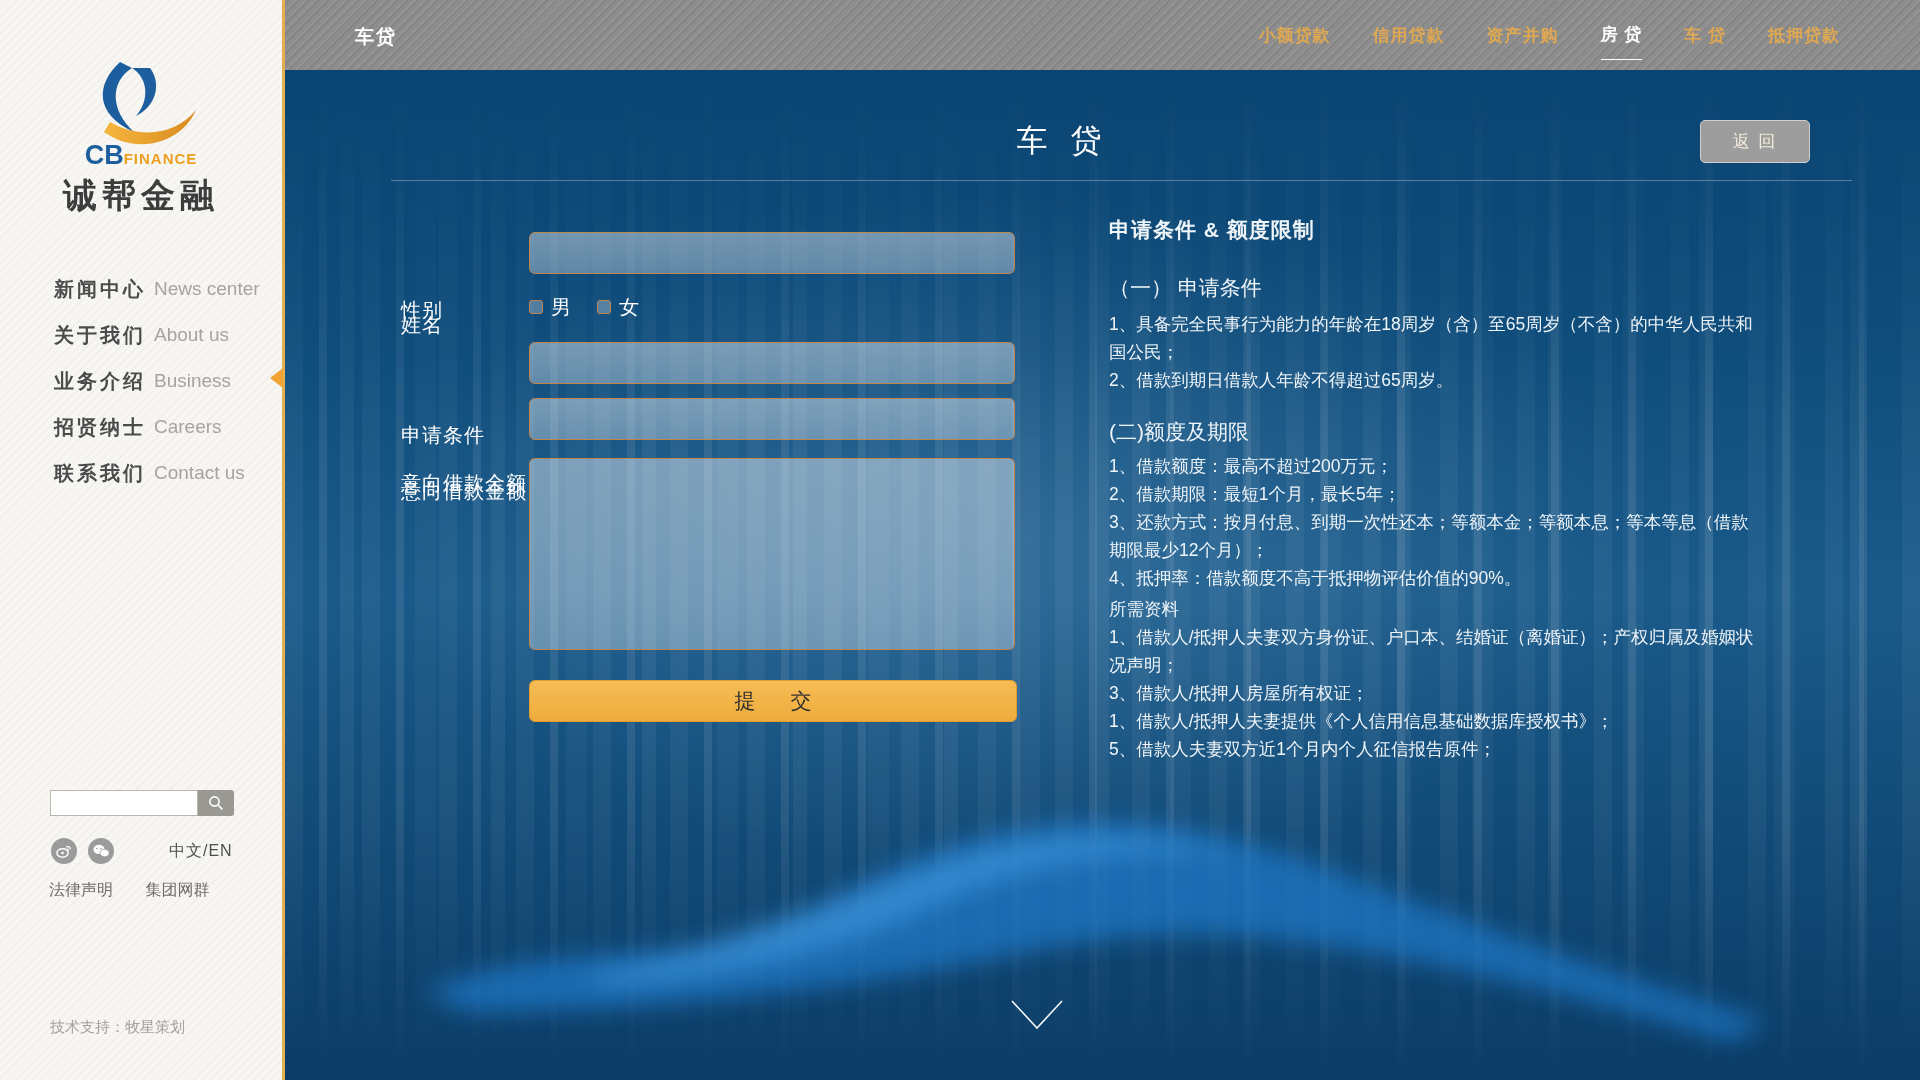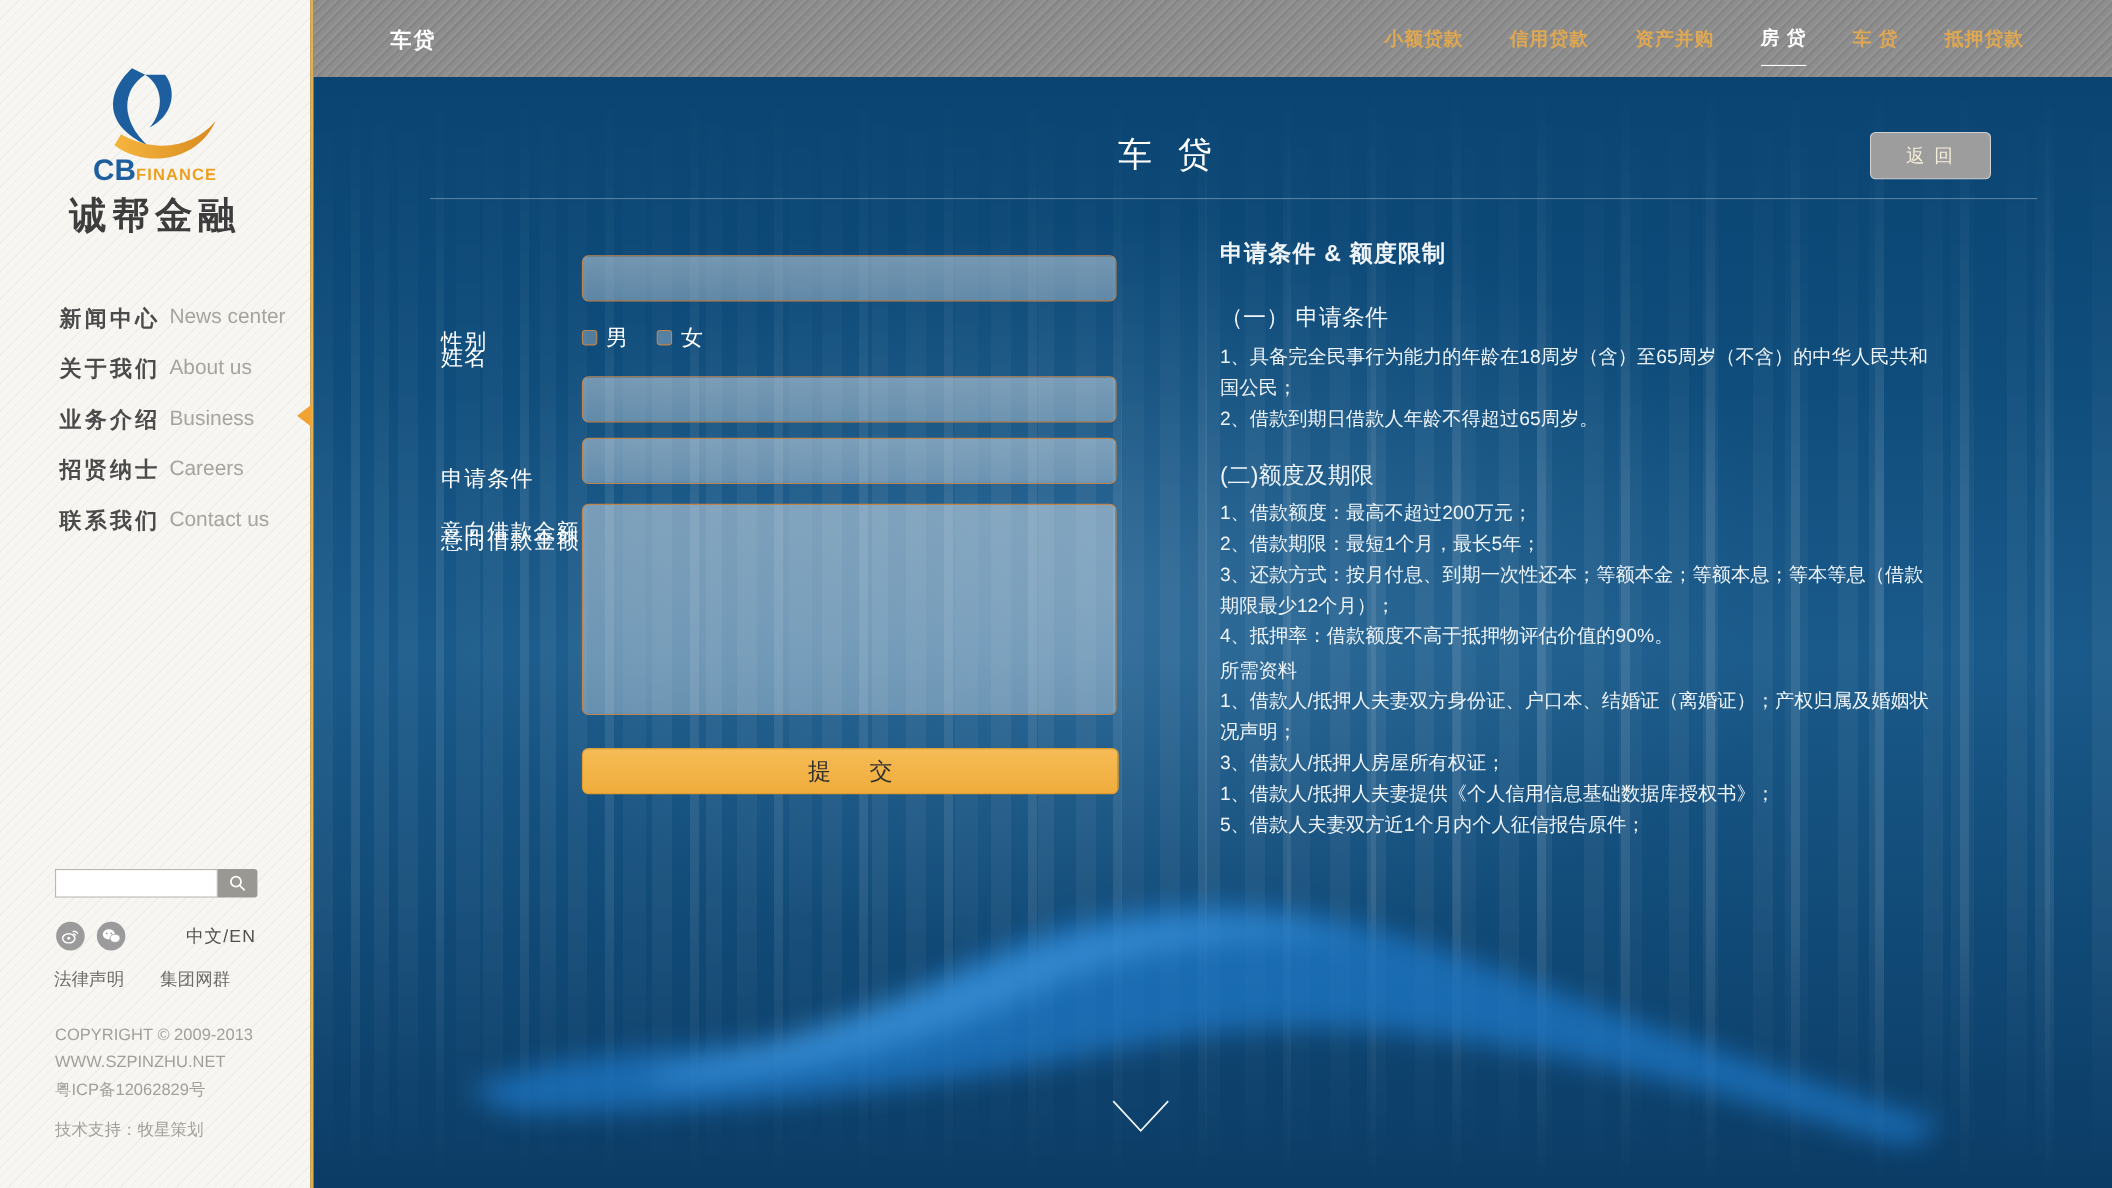--- a/index.html
+++ b/index.html
@@ -203,25 +203,20 @@
         </svg>
       </span>
       <span class="lang">中文/EN</span>
     </div>
 
     <div class="foot-links">
       <a>法律声明</a>
       <a>集团网群</a>
     </div>
 
-    <div class="copyright">
-      <div>COPYRIGHT © 2009-2013</div>
-      <div>WWW.SZPINZHU.NET</div>
-      <div>粤ICP备12062829号</div>
-    </div>
     <div class="support">技术支持：牧星策划</div>
   </aside>
 
   <div class="sidebar-edge">
     <div class="active-arrow"></div>
   </div>
 
   <main class="main">
 
     <header class="topbar">

